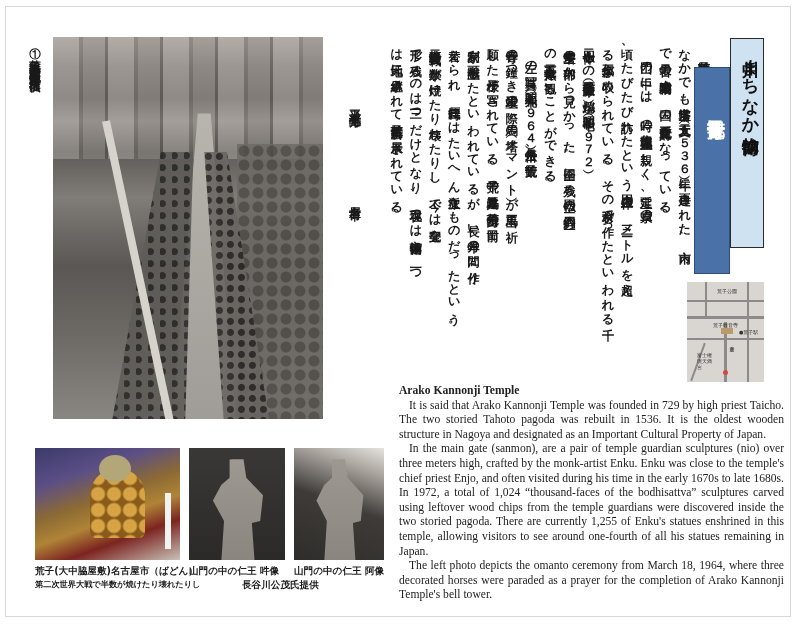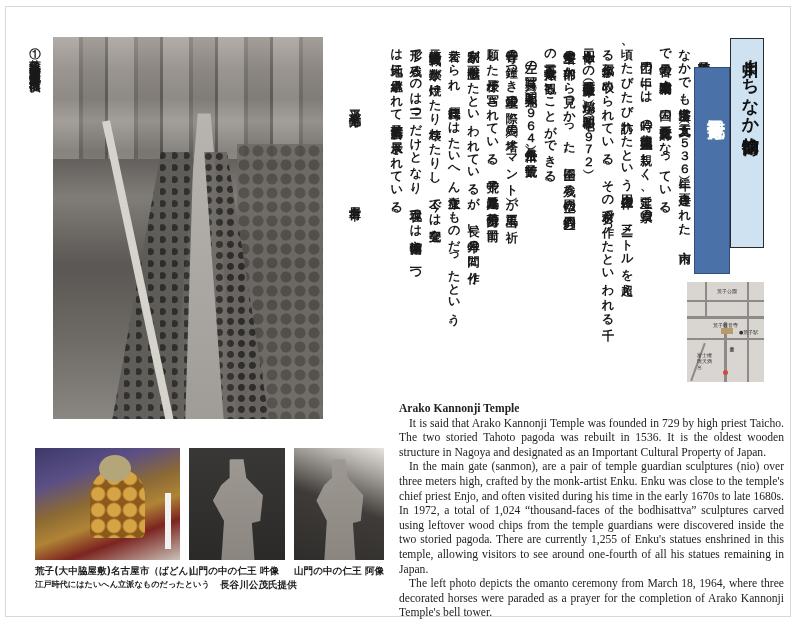--- a/index.html
+++ b/index.html
@@ -31,21 +31,21 @@
   .banner-dark span{position:absolute;left:0;top:38px;width:34px;text-align:center;color:#ffffff;font-size:18px;line-height:26px;font-weight:bold;}
   .banner-light{position:absolute;left:730px;top:38px;width:34px;height:210px;background:#cfe2f1;border:1px solid #2a2a2a;box-sizing:border-box;}
   .banner-light span{position:absolute;left:0;top:8px;width:32px;text-align:center;color:#111;font-size:17px;line-height:24px;font-weight:bold;}
   
   .map{position:absolute;left:687px;top:282px;width:77px;height:100px;background:#d9d6d2;overflow:hidden;}
   .map .rd{position:absolute;background:#8d8a87;}
   .map .lbl{position:absolute;font-size:5px;color:#333;font-family:"DejaVu Sans",sans-serif;white-space:nowrap;}
   .map .pin{position:absolute;width:5px;height:5px;border-radius:50%;background:#d04848;}
   
   .en{position:absolute;left:399px;top:384px;width:385px;font-family:"Liberation Serif","DejaVu Serif",serif;font-size:11.6px;line-height:14.6px;color:#222;}
-  .en h3{margin:18px 0 0 0;font-size:11.6px;font-weight:bold;}
+  .en h3{margin:0 0 0 0;font-size:11.6px;font-weight:bold;}
   .en p{margin:0;text-align:justify;text-indent:10px;}
   
   .ph{position:absolute;top:448px;height:112px;overflow:hidden;}
   .ph1{left:35px;width:145px;background:linear-gradient(160deg,#3c3a6a 0%,#5b4f86 25%,#8c6a34 45%,#b08436 60%,#7c2420 75%,#c9c2b8 100%);}
   .ph1 .horse{position:absolute;left:38%;top:20%;width:38%;height:60%;background:radial-gradient(circle,#d6a444 0 6px,#8a5a1a 8px) 0 0/16px 16px;border-radius:40% 40% 10% 10%;}
   .ph1 .cap{position:absolute;left:44%;top:6%;width:22%;height:24%;background:#b3a678;border-radius:50%;}
   .ph1 .sign{position:absolute;right:6%;top:40%;width:6px;height:50%;background:#f2f2f2;}
   .ph2{left:189px;width:96px;background:linear-gradient(180deg,#3a3836 0%,#2c2a28 100%);}
   .ph3{left:294px;width:90px;background:linear-gradient(200deg,#e6e4e0 0%,#a8a39d 20%,#3e3b38 50%,#2f2d2b 100%);}
   .statue{position:absolute;left:22%;top:10%;width:58%;height:92%;background:linear-gradient(180deg,#9d9892,#8a857f);border-radius:40% 40% 10% 10%;clip-path:polygon(35% 0,60% 0,65% 18%,95% 35%,90% 60%,75% 62%,80% 100%,20% 100%,25% 60%,5% 40%,20% 25%,35% 18%);}
@@ -127,16 +127,16 @@
   <div class="sign"></div>
 </div>
 <div class="ph ph2">
   <div class="statue"></div>
 </div>
 <div class="ph ph3">
   <div class="statue"></div>
 </div>
 
 <div class="pcap" style="left:35px;top:564px;">荒子(大中脇屋敷)名古屋市（ばどん）</div>
-<div class="pcap" style="left:35px;top:578px;font-size:8.2px;">江戸時代にはたいへん立派なものだったという</div>
+<div class="pcap" style="left:35px;top:578px;font-size:8.2px;">第二次世界大戦で半数が焼けたり壊れたりし</div>
 <div class="pcap" style="left:189px;top:564px;">山門の中の仁王 吽像</div>
-<div class="pcap" style="left:184px;top:578px;padding-left:36px;">長谷川公茂氏提供</div>
+<div class="pcap" style="left:206px;top:578px;padding-left:36px;">長谷川公茂氏提供</div>
 <div class="pcap" style="left:294px;top:564px;">山門の中の仁王 阿像</div>
 
 </body></html>

